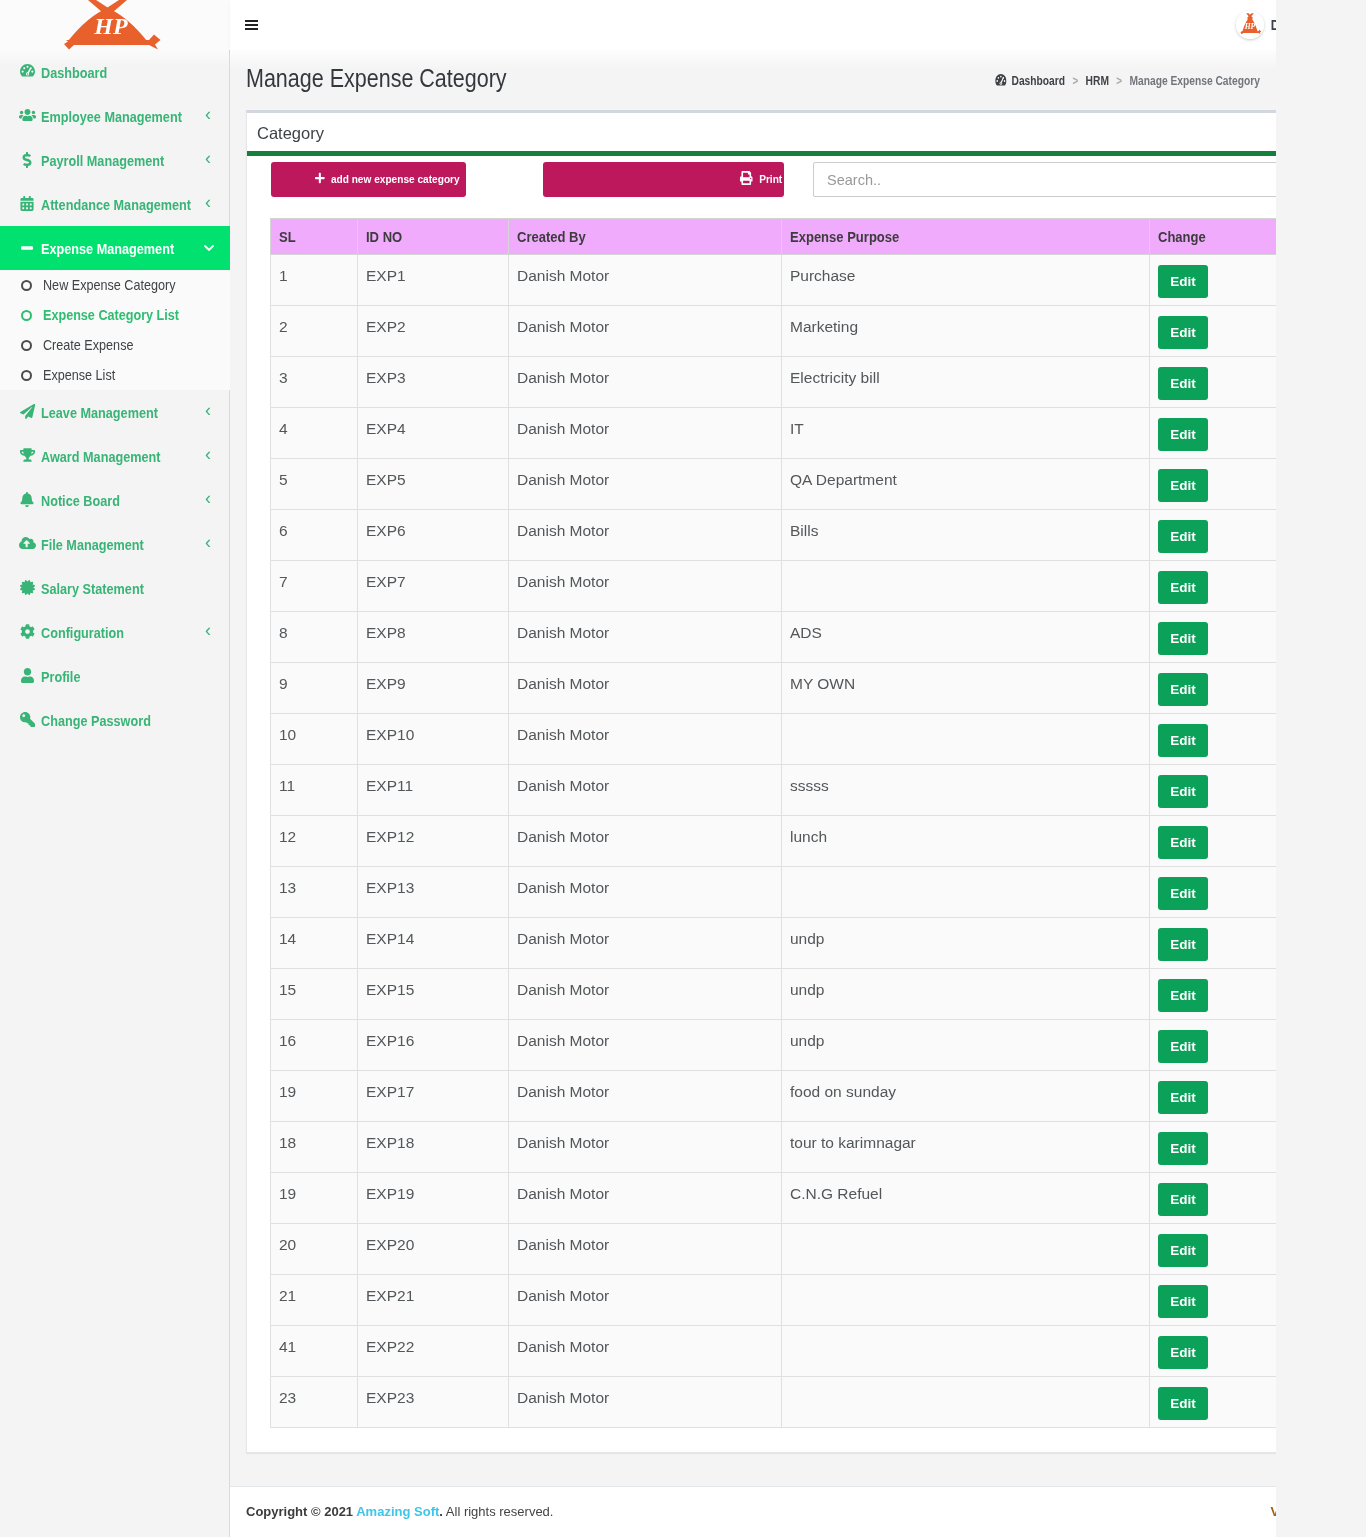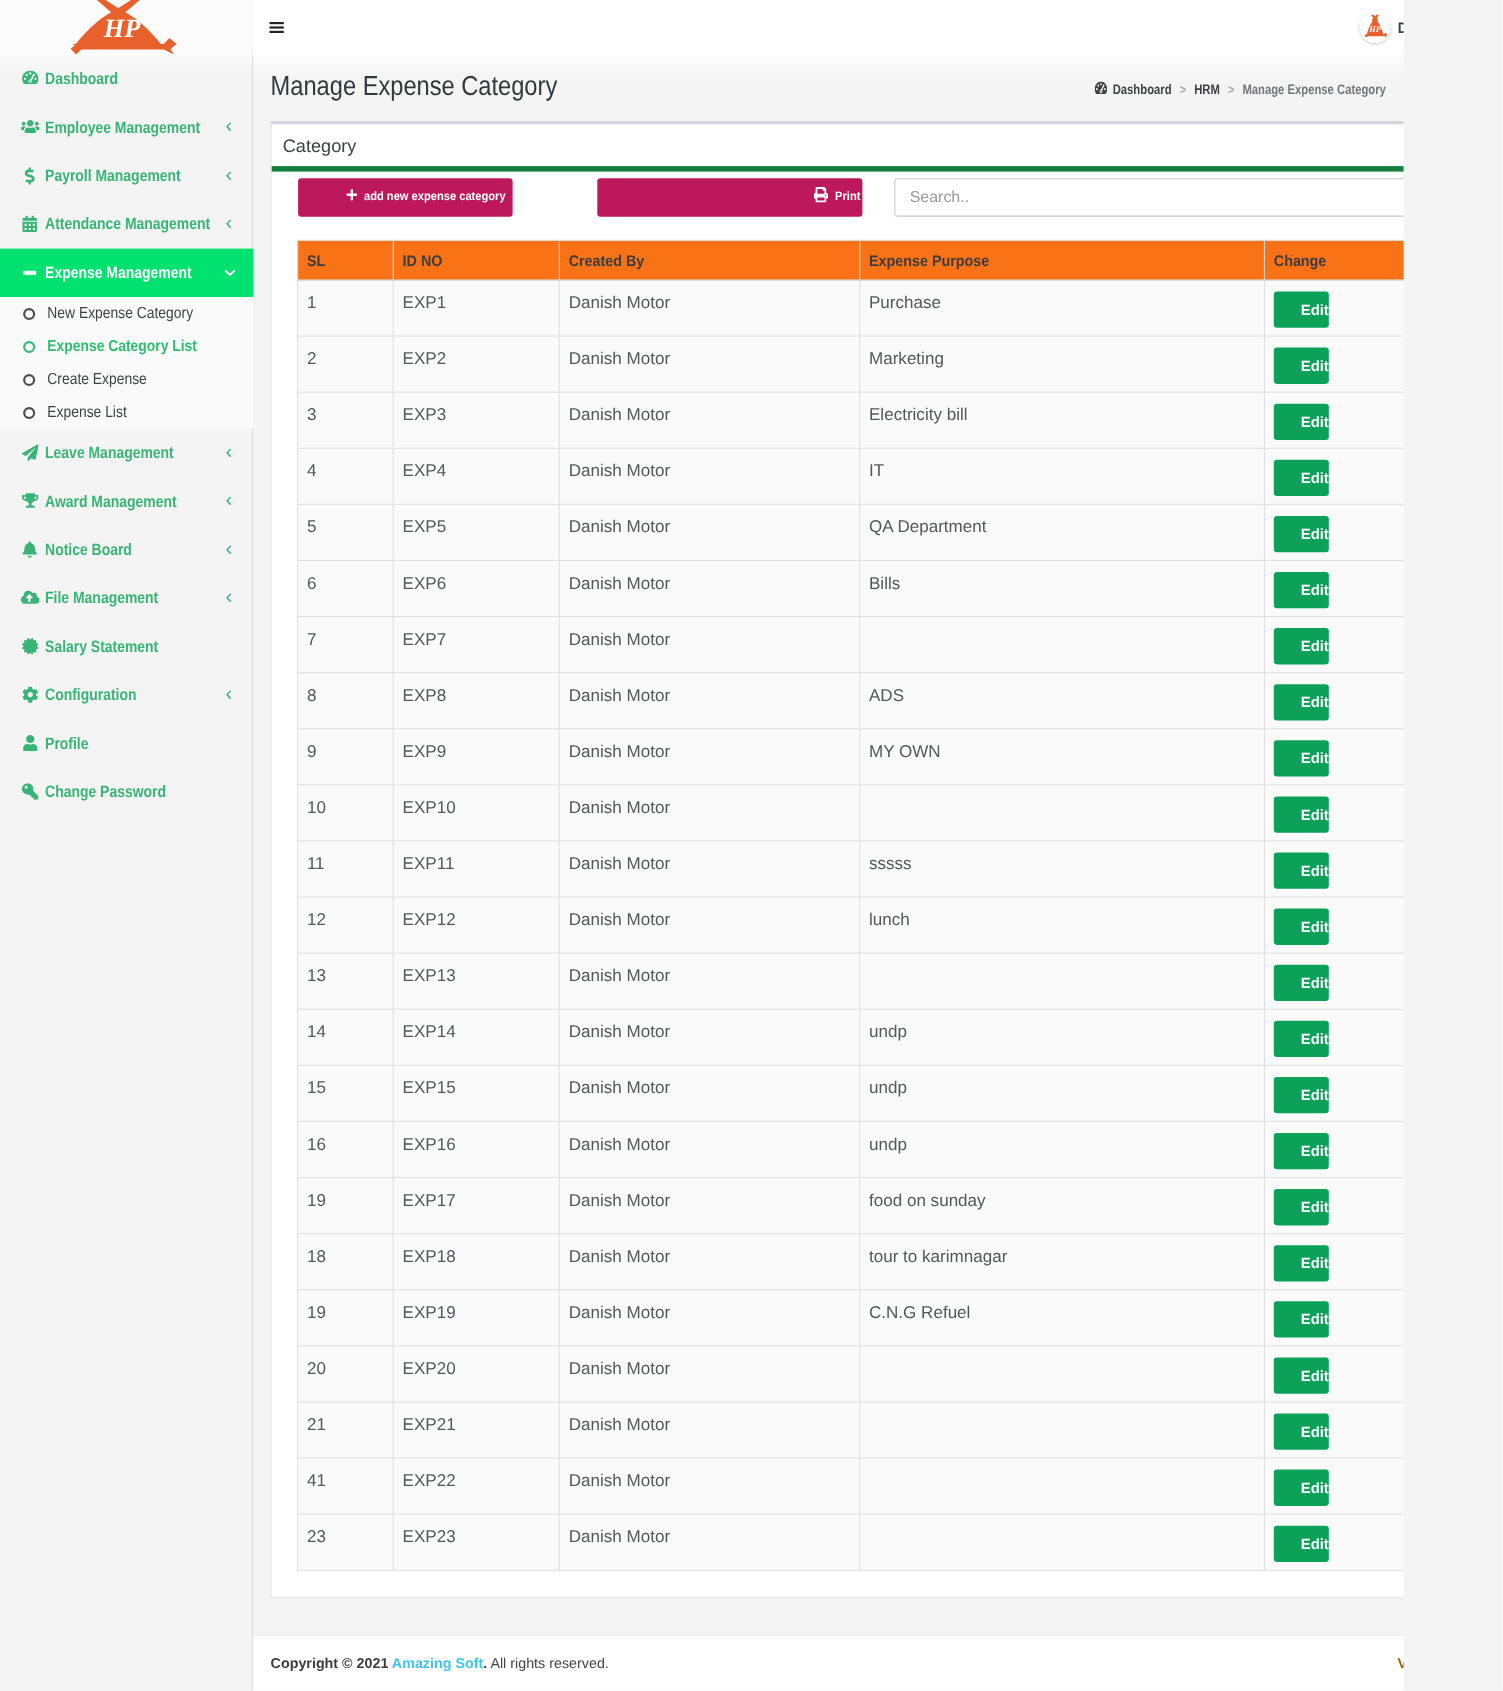--- a/index.html
+++ b/index.html
@@ -45,24 +45,24 @@
   .btn-cyan { position:absolute; background:#be185d; color:#fff; font-weight:bold; font-size:11px; text-align:right; border-radius:3px; line-height:35px; height:35px; }
   .hs { display:inline-block; transform:scaleX(0.93); transform-origin:left center; }
   .bin { display:inline-block; transform:scaleX(0.92); transform-origin:center; white-space:nowrap; }
   .b-add { left:24px; top:49px; width:195px; }
   .b-print { left:296px; top:49px; width:241px; }
   .search { position:absolute; left:566px; top:49px; width:513px; height:35px; border:1px solid #ccc; border-radius:2px; background:#fff; }
   .search span { position:absolute; left:13px; top:9px; font-size:14.5px; color:#999; }
 
   table.grid { position:absolute; left:23px; top:105px; border-collapse:collapse; table-layout:fixed; width:1055px; }
   table.grid col.c1{width:87px;} table.grid col.c2{width:151px;} table.grid col.c3{width:273px;} table.grid col.c4{width:368px;} table.grid col.c5{width:176px;}
-  table.grid th { height:36px; background:#f97316; border:1px solid #d4d4d4; font-size:14px; font-weight:bold; color:#3c3c3c; text-align:left; padding-left:8px; }
+  table.grid th { height:36px; background:#f0abfc; border:1px solid #d4d4d4; font-size:14px; font-weight:bold; color:#3c3c3c; text-align:left; padding-left:8px; }
   table.grid td { height:51px; background:#fafafa; border:1px solid #e0e0e0; font-size:15.5px; color:#53575a; padding-left:8px; vertical-align:top; padding-top:12px; }
   table.grid td.ed { padding:10px 0 0 8px; vertical-align:top; }
-  .btn-edit { display:block; width:50px; height:33px; line-height:33px; background:#0ba158; color:#fff; font-size:13.5px; font-weight:bold; text-align:right; border-radius:3px; }
+  .btn-edit { display:block; width:50px; height:33px; line-height:33px; background:#0ba158; color:#fff; font-size:13.5px; font-weight:bold; text-align:center; border-radius:3px; }
 
   .footer { position:absolute; left:230px; top:1486px; width:1136px; height:51px; background:#fff; border-top:1px solid #e4e7ea; }
   .footer .lf { position:absolute; left:16px; top:17px; font-size:13px; color:#444; }
   .footer .lf b { color:#3c3c3c; }
   .footer .lf .cy { color:#3dc6ea; font-weight:bold; }
   .footer .rt { position:absolute; right:16px; top:17px; font-size:13px; color:#a16207; }
 </style>
 </head>
 <body>
 <div class="page">

